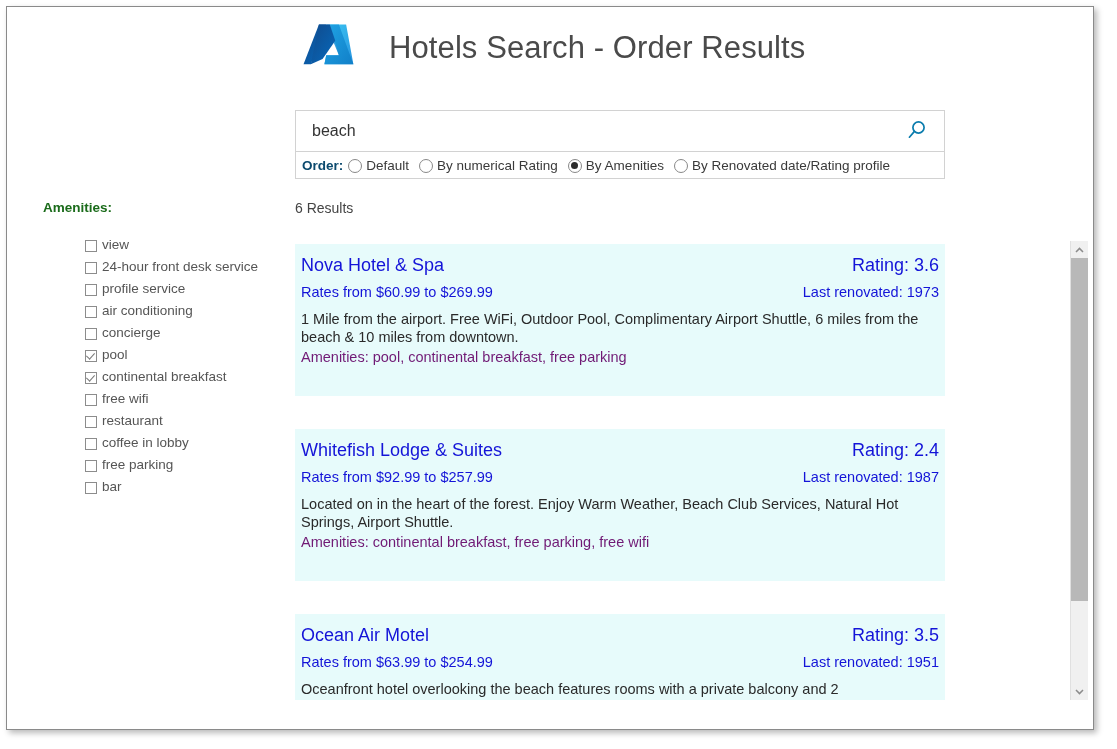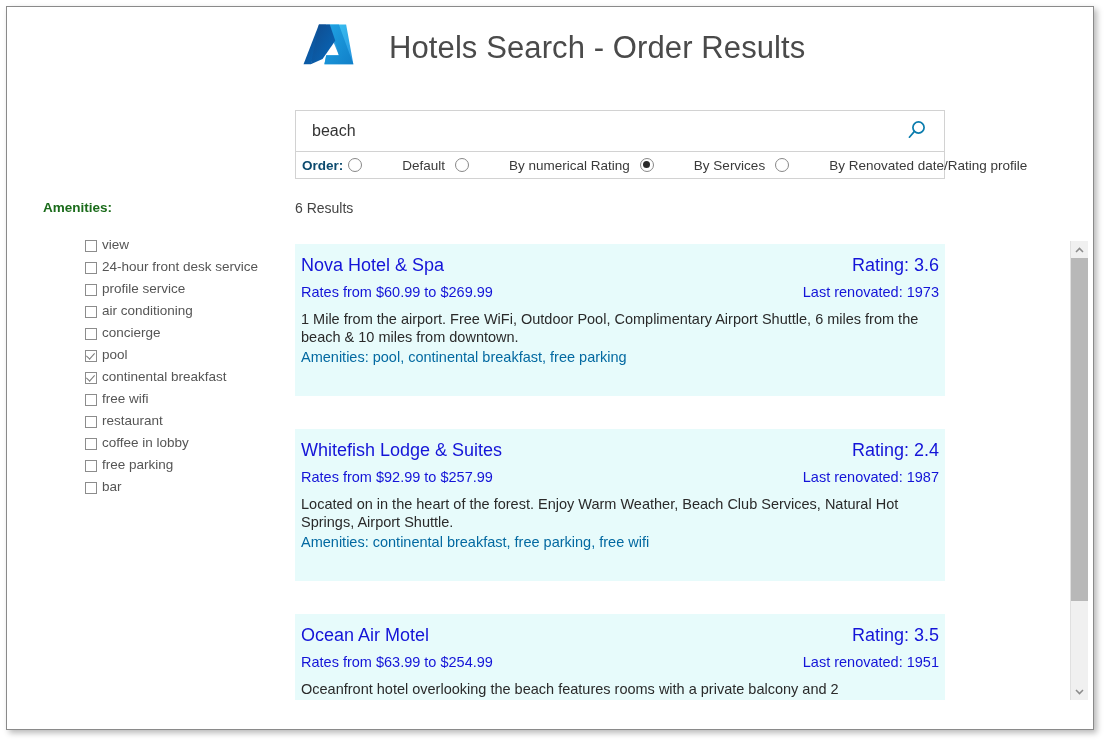--- a/index.html
+++ b/index.html
@@ -95,25 +95,24 @@
     color: #333333;
     box-sizing: border-box;
   }
   .order-label {
     font-weight: bold;
     color: #0c4a6e;
     margin-right: 5px;
   }
   .radio-item {
     display: inline-flex;
-    align-items: flex-start;
+    align-items: flex-end;
     margin-right: 10px;
     cursor: pointer;
     white-space: nowrap;
-    gap: 36px;
   }
   .radio-mark {
     width: 12px;
     height: 12px;
     border: 1px solid #888888;
     border-radius: 50%;
     background: #ffffff;
     display: inline-block;
     margin-right: 4px;
     position: relative;
@@ -222,21 +221,21 @@
     margin-top: 8px;
   }
   .description {
     font-size: 14.5px;
     color: #2a2a2a;
     line-height: 18px;
     margin-top: 10px;
   }
   .amenities-line {
     font-size: 14.5px;
-    color: #0369a1;
+    color: #701a75;
     line-height: 23px;
   }
   .card-1 { min-height: 152px; }
   .card-2 { min-height: 152px; }
 
   
   .scrollbar {
     position: absolute;
     left: 1063px;
     top: 234px;
@@ -326,21 +325,21 @@
         <span class="radio-text">Default</span>
       </label>
 
       <label class="radio-item">
         <span class="radio-mark"></span>
         <span class="radio-text">By numerical Rating</span>
       </label>
 
       <label class="radio-item selected">
         <span class="radio-mark"></span>
-        <span class="radio-text">By Services</span>
+        <span class="radio-text">By Amenities</span>
       </label>
 
       <label class="radio-item">
         <span class="radio-mark"></span>
         <span class="radio-text">By Renovated date/Rating profile</span>
       </label>
     </div>
   </div>
 
   <div class="sidebar">

